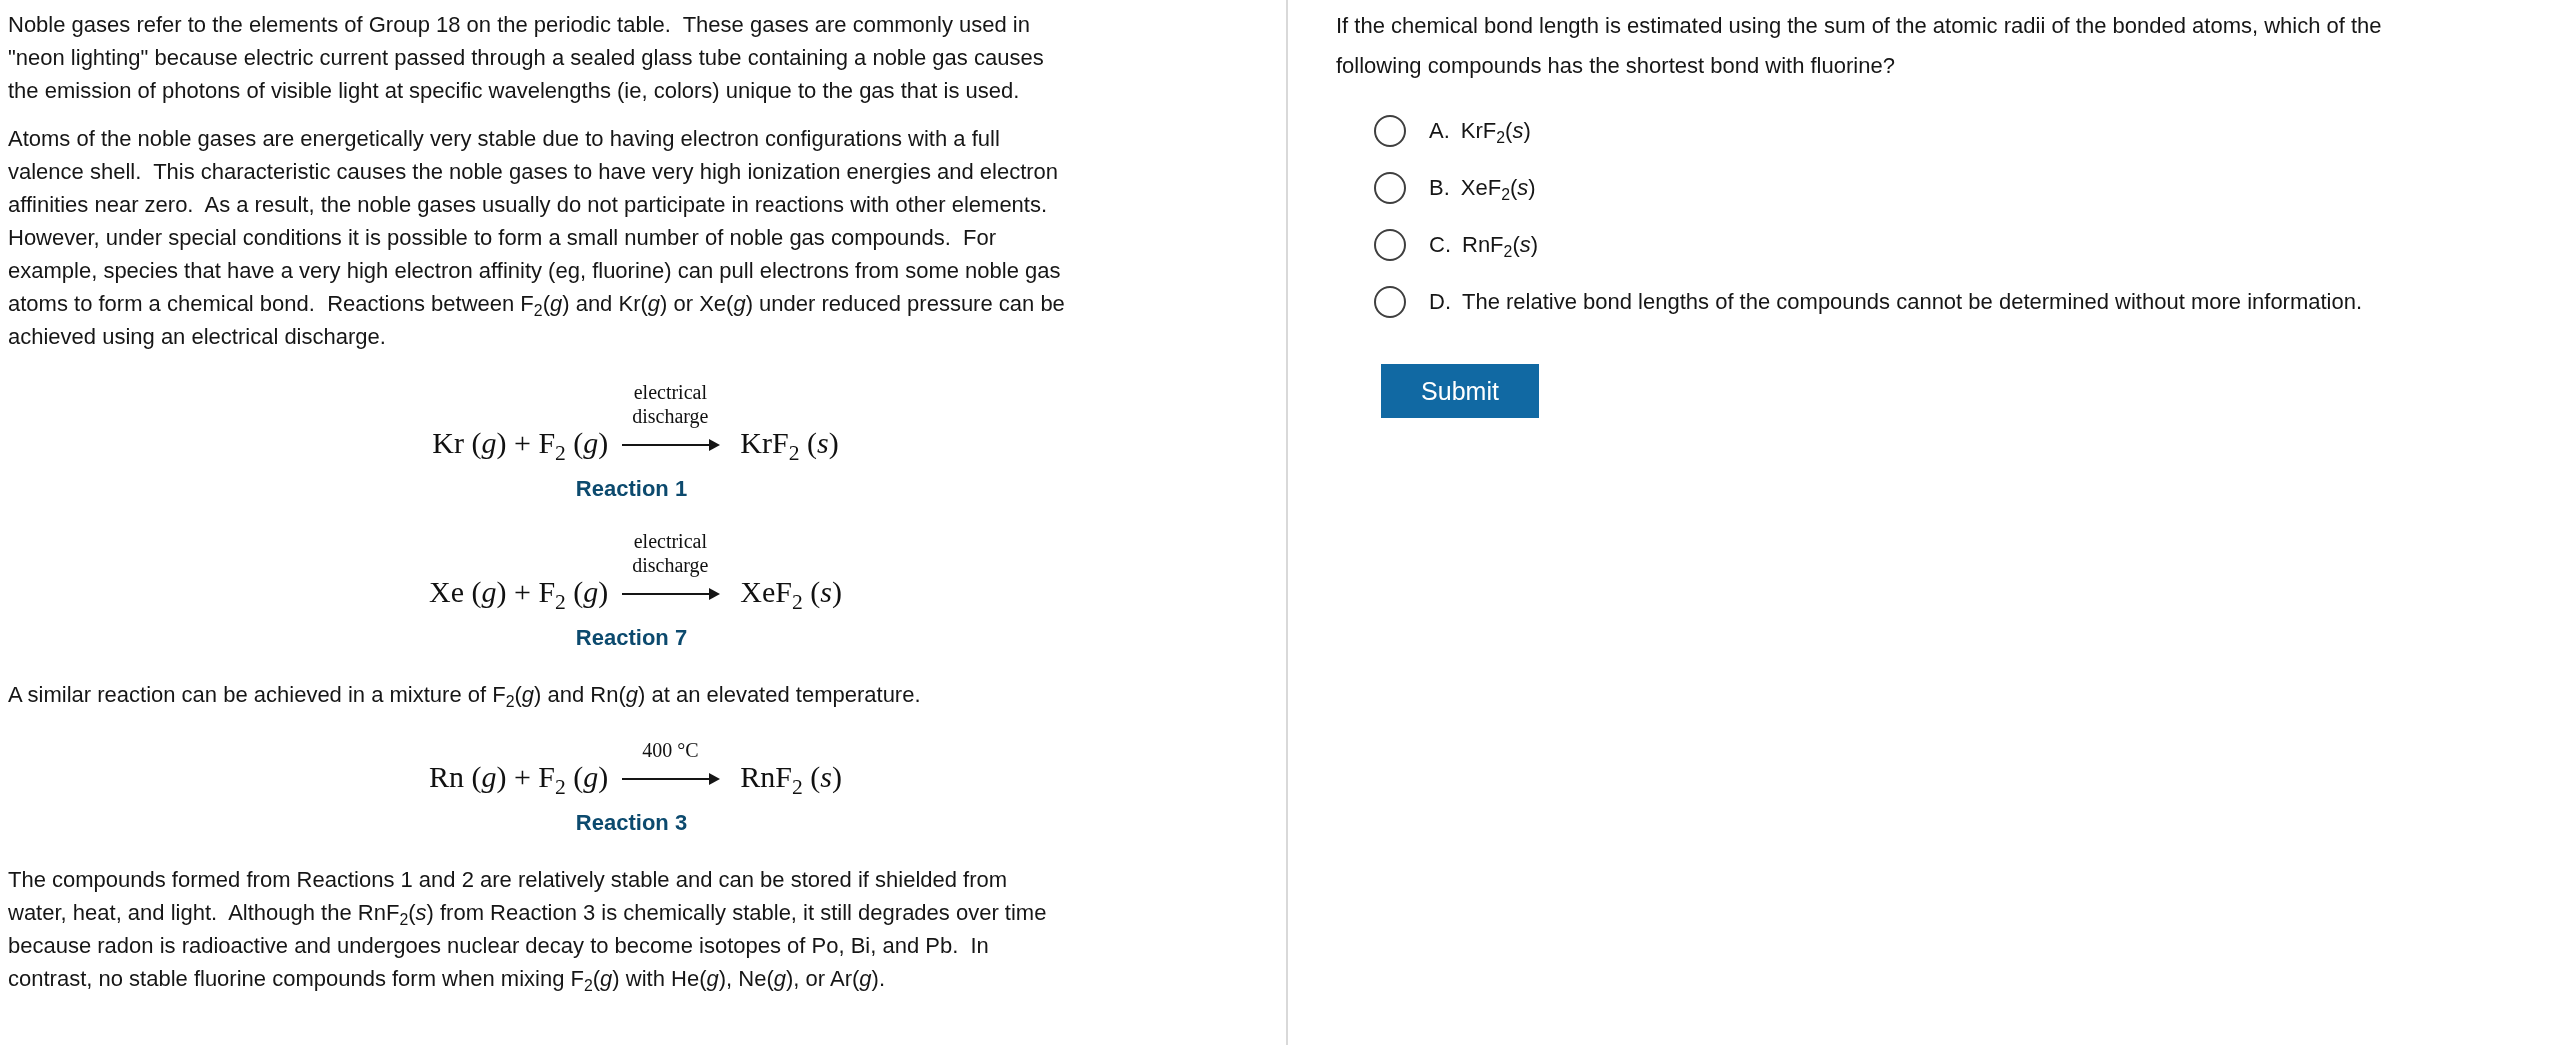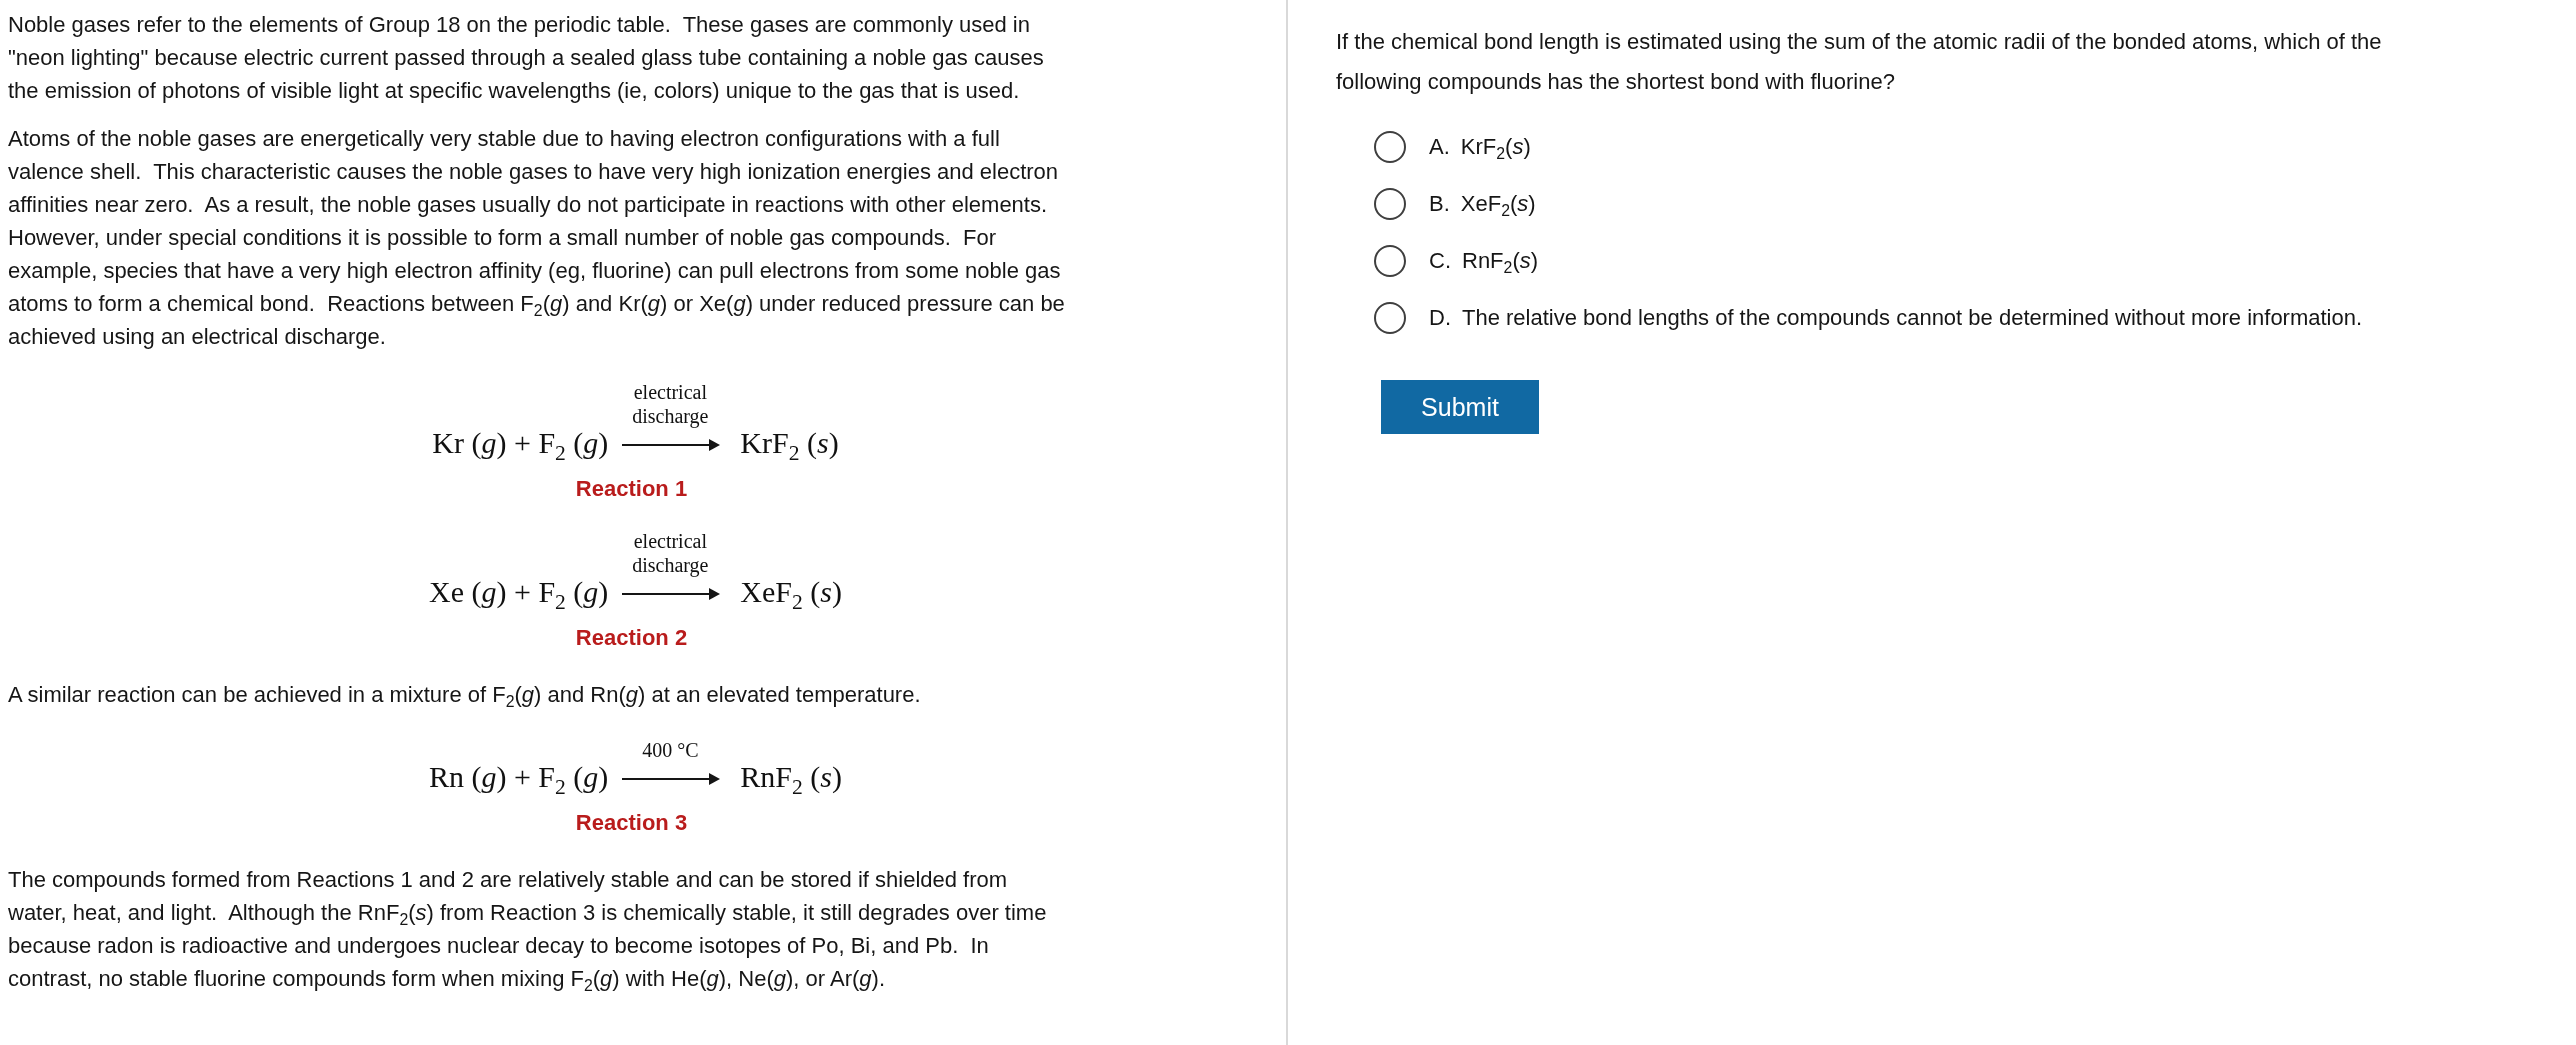--- a/index.html
+++ b/index.html
@@ -45,28 +45,28 @@
     align-self:stretch;min-width:96px;height:2px;background:#151515;
     position:relative;margin:0 1px 16px 1px;
   }
   .arrow-shaft::after{
     content:"";position:absolute;right:-2px;top:-5px;
     border-left:11px solid #151515;
     border-top:6px solid transparent;border-bottom:6px solid transparent;
   }
   .eq-caption{
     margin-top:14px;font-weight:bold;font-size:22px;line-height:26px;
-    text-align:center;color:#b91c1c;
+    text-align:center;color:#0c4a6e;
   }
 
   
   .divider{width:2px;background:var(--divider);height:100%;flex:0 0 auto;}
 
   
-  .right-panel{flex:1 1 auto;padding:22px 18px 0 48px;}
+  .right-panel{flex:1 1 auto;padding:6px 18px 0 48px;}
   .question{line-height:40px;}
   .question .line{white-space:nowrap;height:40px;}
   .options{margin:28px 0 0 38px;}
   .option-row{
     display:flex;align-items:center;margin-bottom:24px;cursor:pointer;
   }
   .radio{
     width:32px;height:32px;border-radius:50%;
     border:2px solid #3f3f3f;background:#fff;flex:0 0 auto;
   }
@@ -123,21 +123,21 @@
         <span class="eq-part">Xe (<i>g</i>) + F<sub>2</sub> (<i>g</i>)</span>
         <span class="eq-arrow">
           <span class="arrow-cond">
               <div class="line">electrical</div>
               <div class="line">discharge</div>
             </span>
           <span class="arrow-shaft"></span>
         </span>
         <span class="eq-part">XeF<sub>2</sub> (<i>s</i>)</span>
       </div>
-      <div class="eq-caption">Reaction 2</div>
+      <div class="eq-caption">Reaction 7</div>
     </div>
 
     <div class="passage-para">
         <div class="line">A similar reaction can be achieved in a mixture of F<sub>2</sub>(<i>g</i>) and Rn(<i>g</i>) at an elevated temperature.</div>
       </div>
 
     <div class="reaction-block">
       <div class="equation">
         <span class="eq-part">Rn (<i>g</i>) + F<sub>2</sub> (<i>g</i>)</span>
         <span class="eq-arrow">

